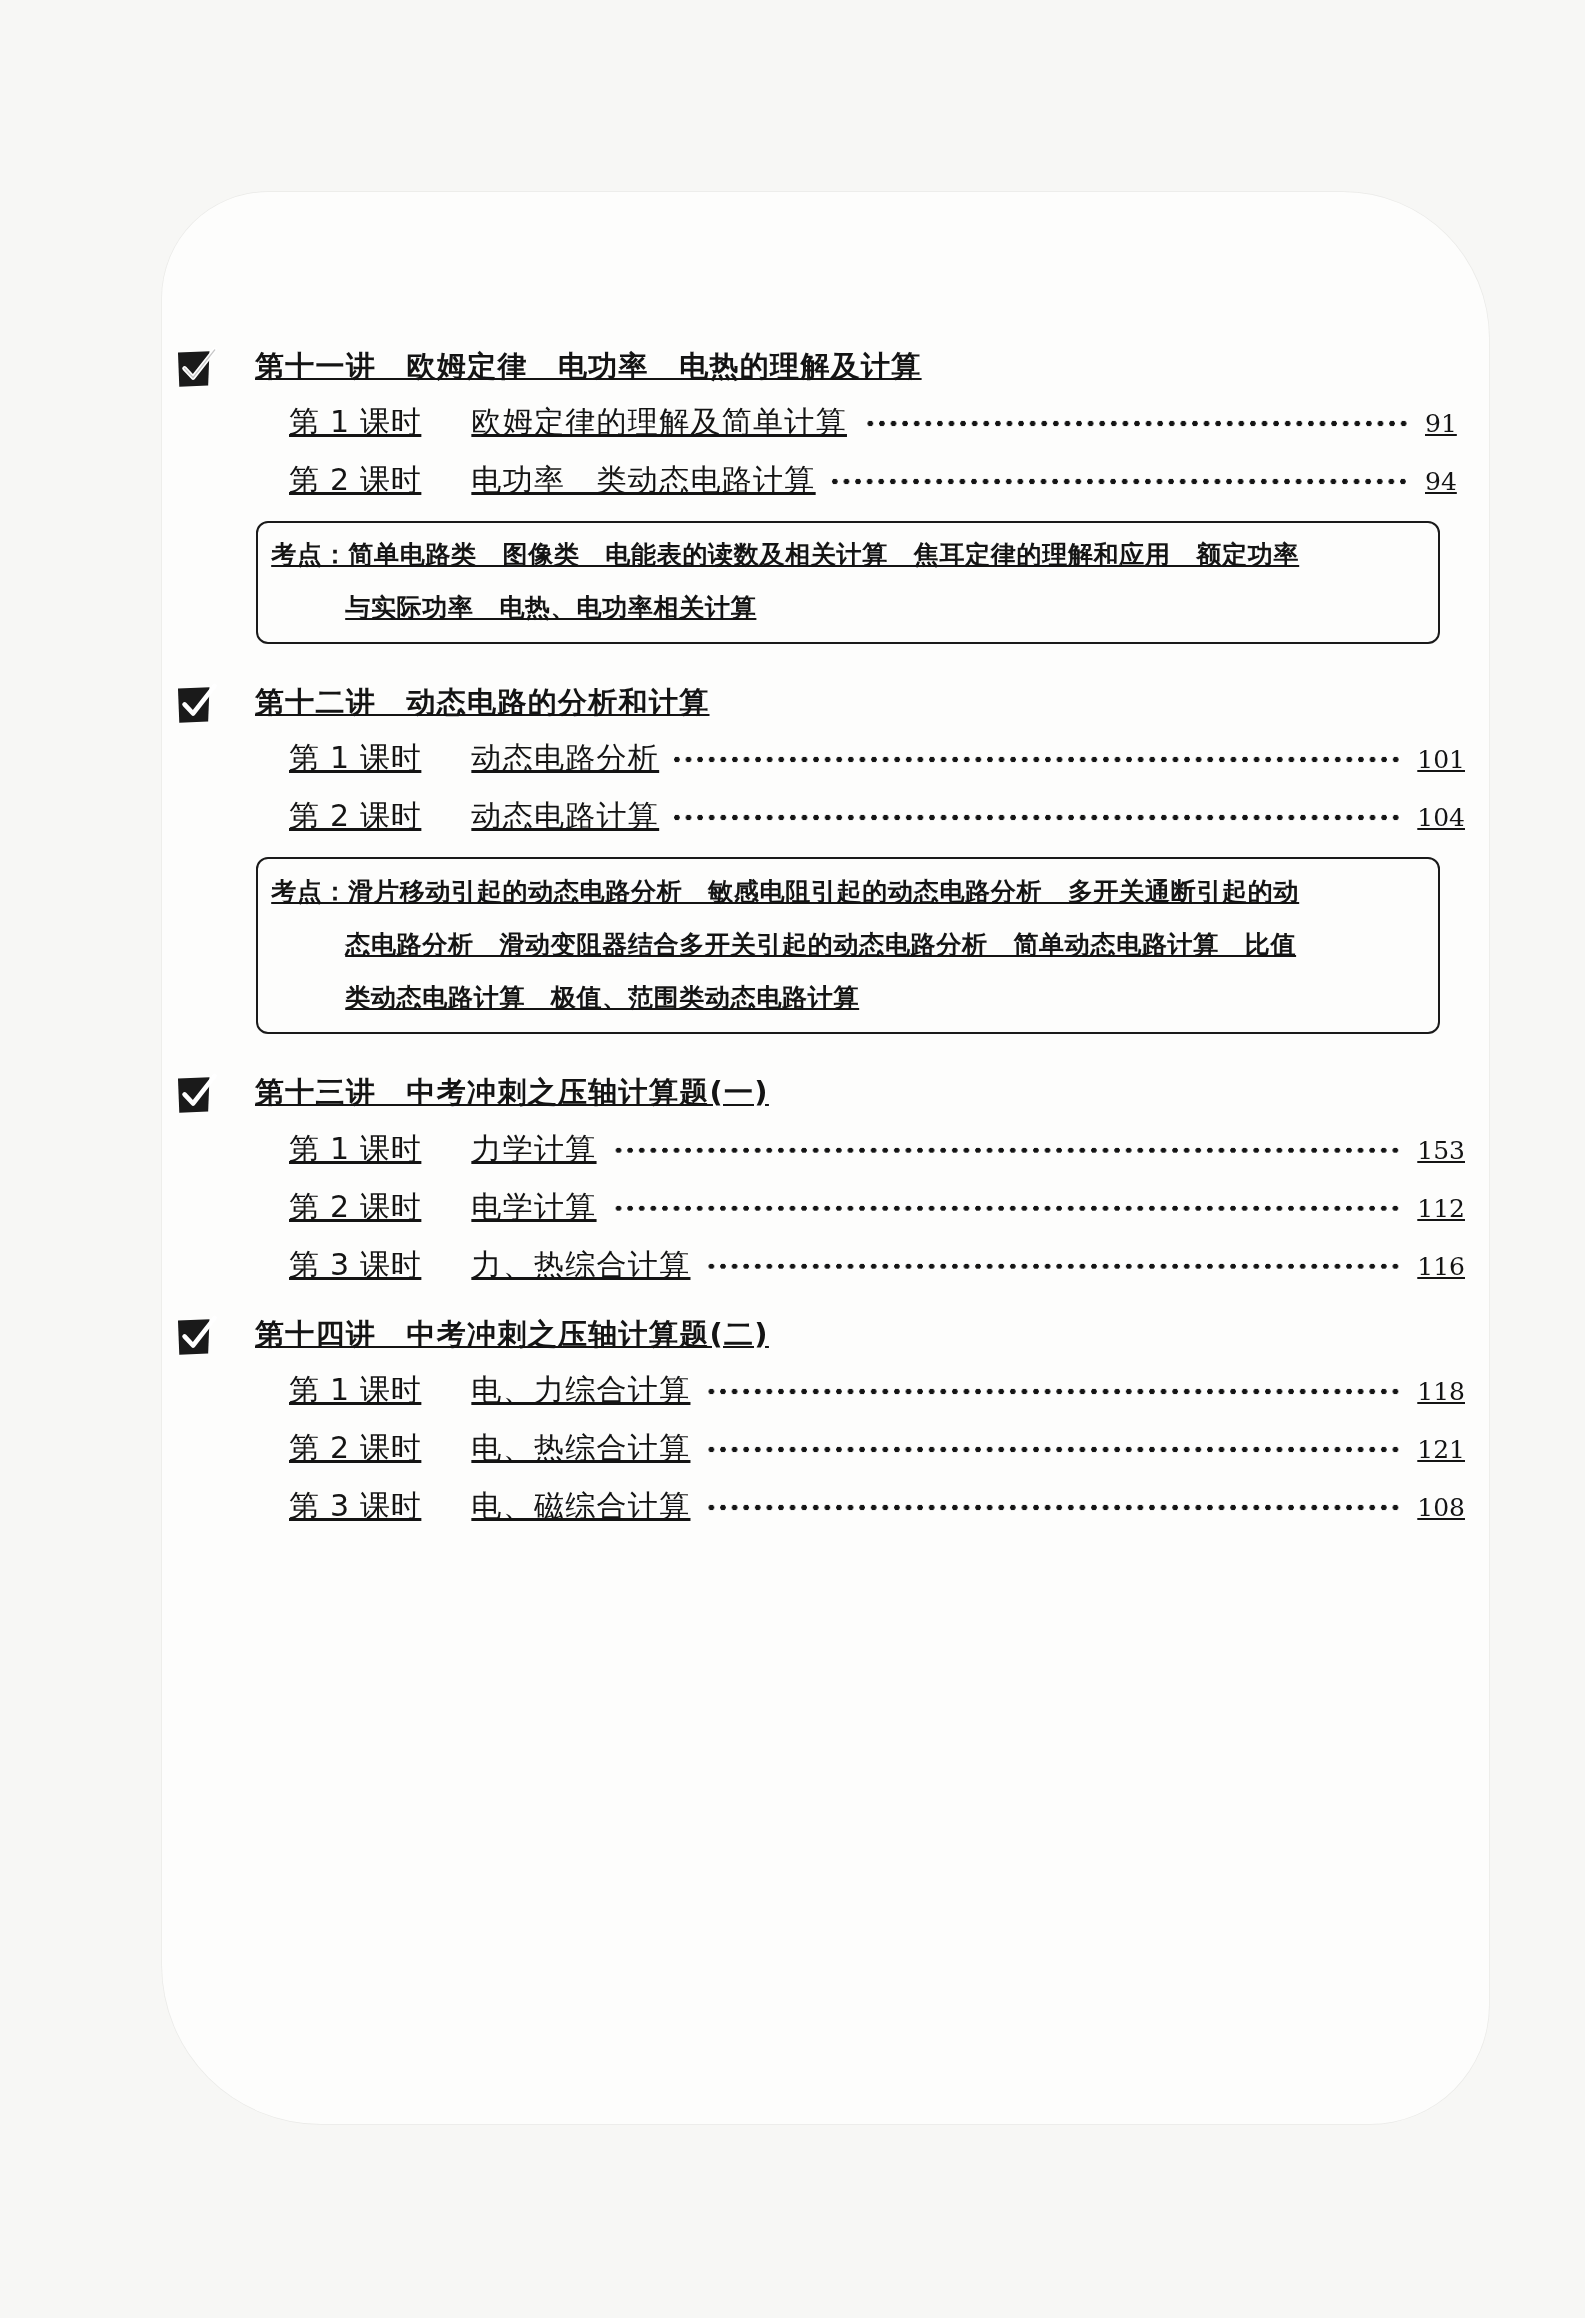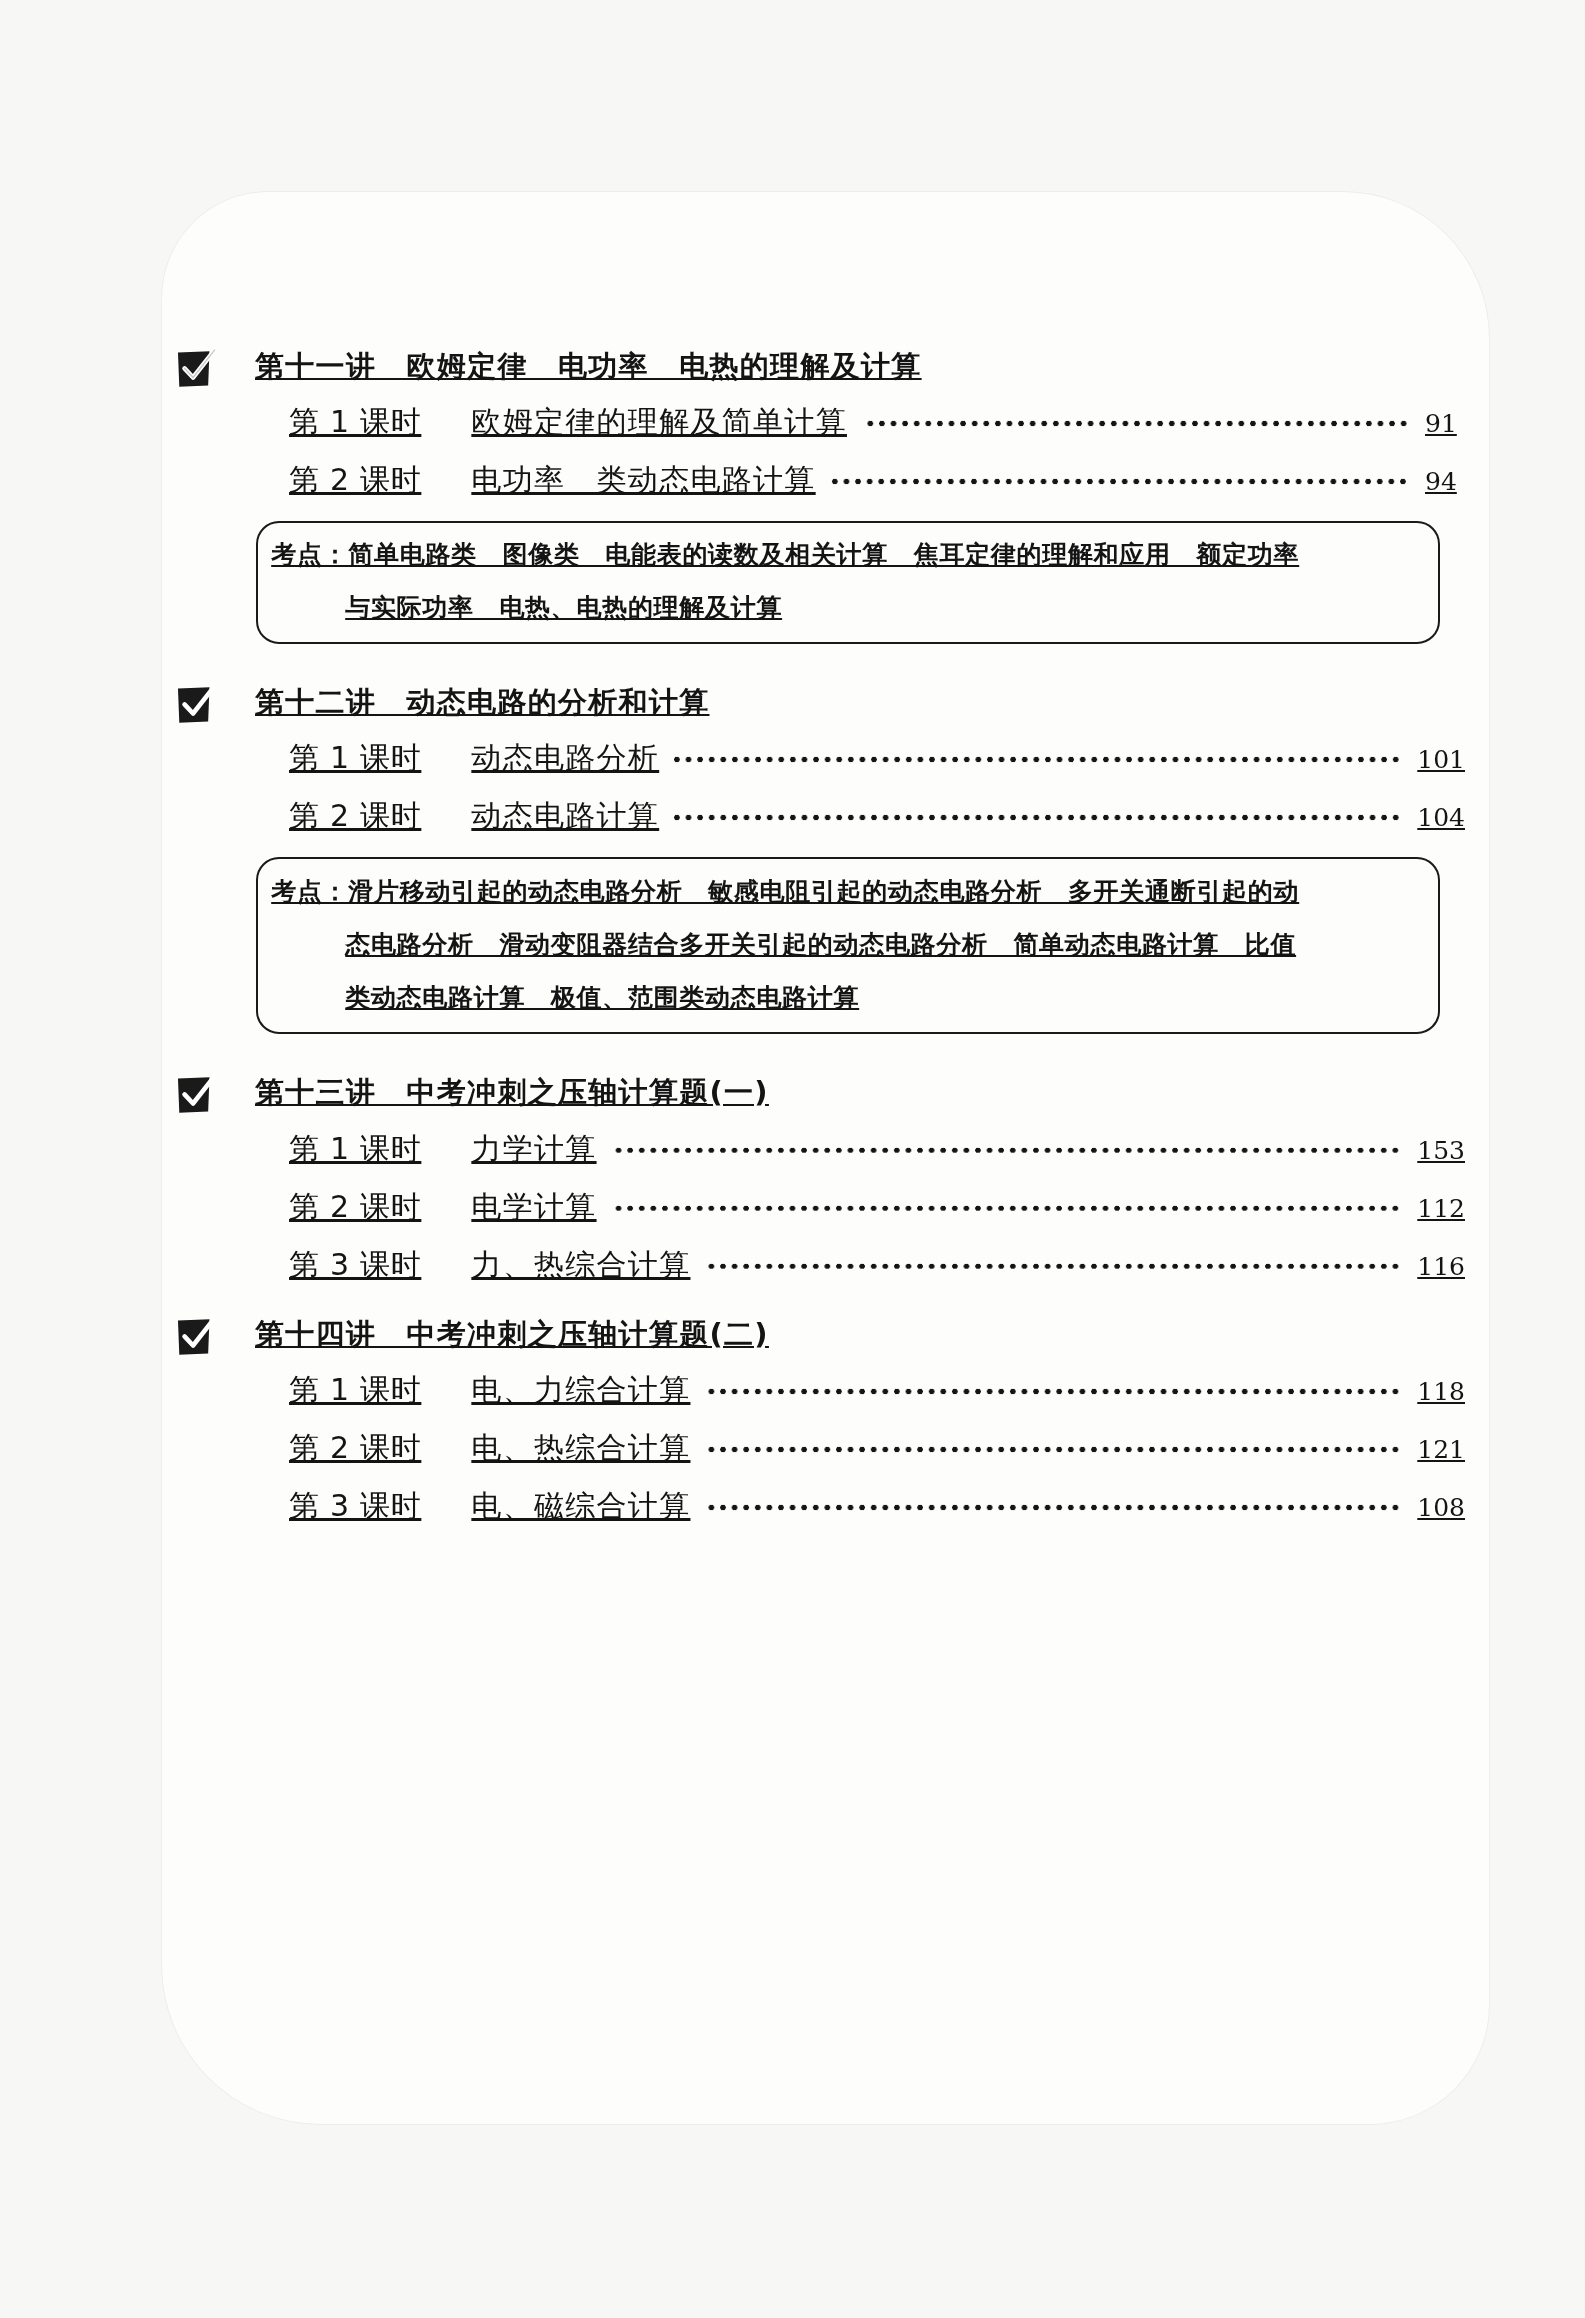--- a/index.html
+++ b/index.html
@@ -87,21 +87,21 @@
       flex: 0 0 auto;
       font-family: "DejaVu Serif", "Liberation Serif", serif;
       font-size: 25px;
       text-align: left;
       min-width: 40px;
     }
     .keypoints {
       margin: 12px 0 0 81px;
       width: 1184px;
       border: 2.6px solid #1a1a1a;
-      border-radius: 23px;
+      border-radius: 12px;
       padding: 5.3px 13.2px 8px 13.2px;
       box-sizing: border-box;
       font-size: 25px;
       font-weight: bold;
       line-height: 53px;
       letter-spacing: 0.7px;
     }
     .keypoints .kp-line {
       white-space: pre;
     }
@@ -136,21 +136,21 @@
       <span class="page-num">91</span>
     </div>
     <div class="lesson">
       <span class="lesson-label">第 2 课时</span>
       <span class="lesson-title">电功率　类动态电路计算</span>
       <span class="leader"></span>
       <span class="page-num">94</span>
     </div>
     <div class="keypoints">
       <div class="kp-line">考点：简单电路类　图像类　电能表的读数及相关计算　焦耳定律的理解和应用　额定功率</div>
-      <div class="kp-line indent">与实际功率　电热、电热的理解及计算</div>
+      <div class="kp-line indent">与实际功率　电热、电功率相关计算</div>
     </div>
   </section>
 
   <section class="chapter ch12">
     <div class="chapter-head">
       <svg class="check-icon" viewBox="0 0 66 64">
         <path d="M4 10 L52 8 L50 60 L6 62 Z" fill="#1a1a1a"></path>
         <path d="M14 34 L27 48 L60 6" fill="none" stroke="#ffffff" stroke-width="7" stroke-linecap="round" stroke-linejoin="round"></path>
       </svg>
       <span class="chapter-title">第十二讲　动态电路的分析和计算</span>

